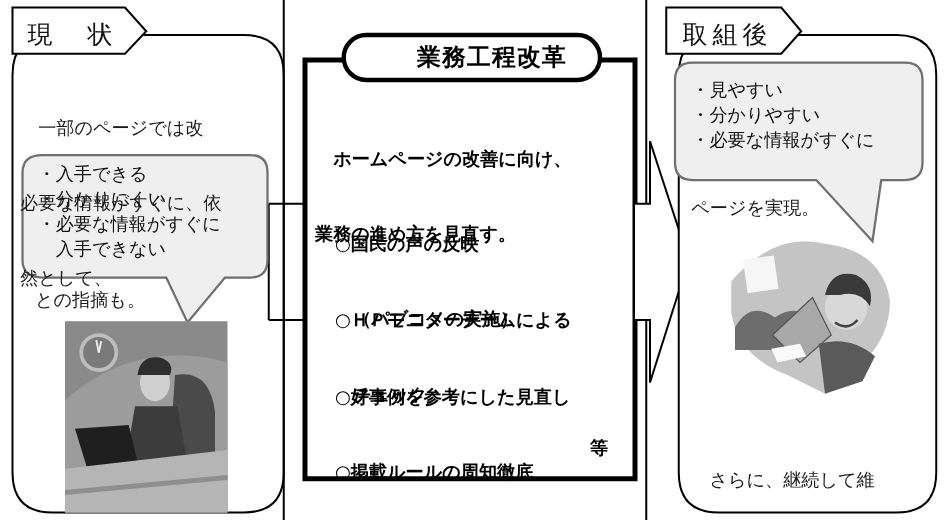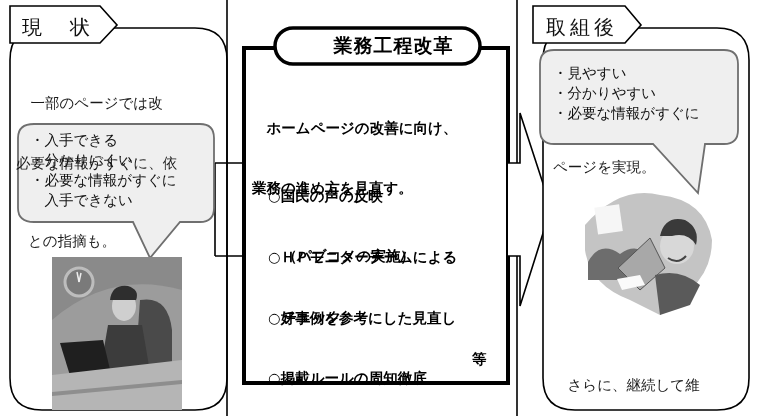--- a/index.html
+++ b/index.html
@@ -67,20 +67,21 @@
     <path d="M 668 258 Q 678 265 686 256" fill="none" stroke="#444" stroke-width="2"></path>
     <path d="M 655 275 Q 680 268 700 285 L 690 305 L 660 315 Z" fill="#5a5a5a"></path>
   </g>
 </svg>
 
 <div class="abs tab-label" style="left:22px; top:14px;">現　状</div>
 
 <div class="abs txt" style="left:16px; top:53px;">
   <div>　一部のページでは改</div>
   <div>必要な情報がすぐに、依</div>
+  <div>然として、</div>
 </div>
 
 <div class="abs bubble-list" style="left:30px; top:130px;">
   <div>・入手できる</div>
   <div>・分かりにくい</div>
   <div>・必要な情報がすぐに</div>
   <div>　入手できない</div>
 </div>
 
 <div class="abs txt" style="left:28px; top:231px;">との指摘も。</div>

